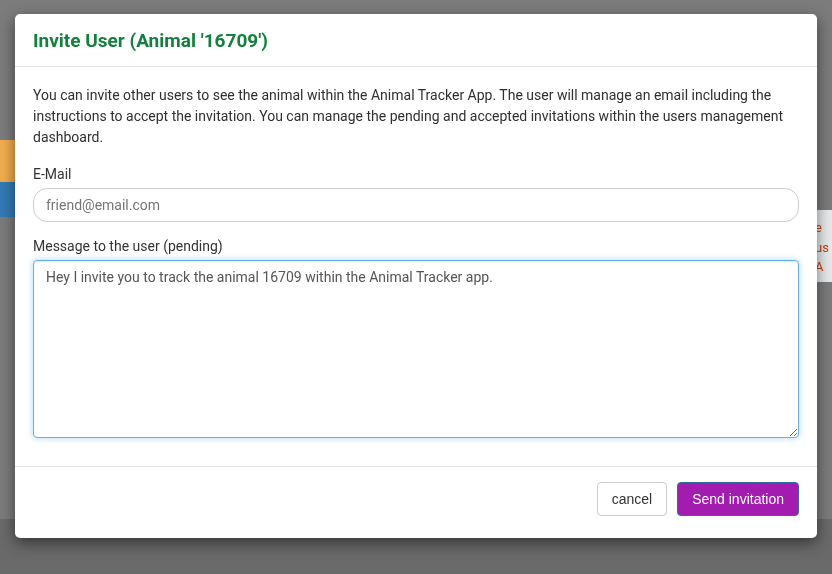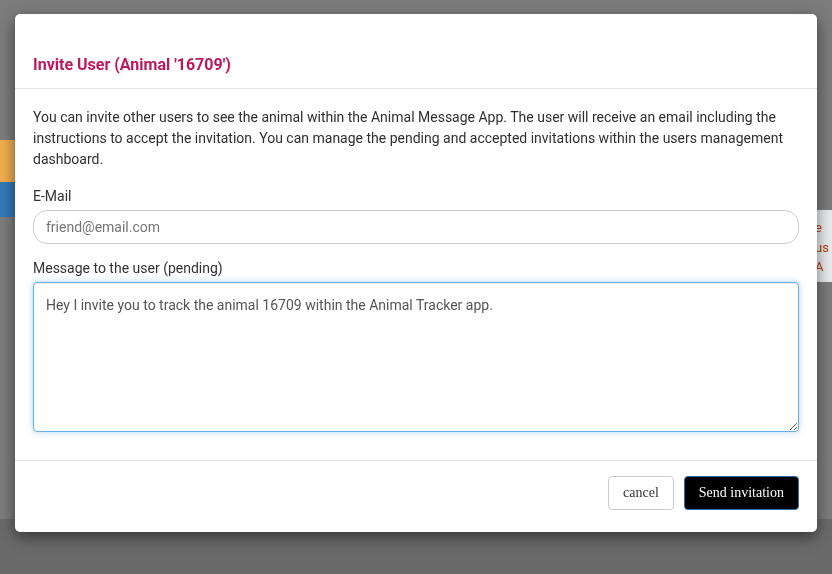--- a/index.html
+++ b/index.html
@@ -69,24 +69,23 @@
       border-radius: 5px;
       box-shadow: 0 5px 15px rgba(0,0,0,0.5);
       display: flex;
       flex-direction: column;
     }
     .modal-header {
       padding: 15px 18px 14px 18px;
       border-bottom: 1px solid #e5e5e5;
     }
     .modal-title {
-      font-size: 16px;
+      font-size: 19px;
       font-weight: 700;
-      color: #be185d;
-      margin-top: 26px;
+      color: #15803d;
     }
     .modal-body {
       padding: 18px 18px 8px 18px;
     }
     .description {
       font-size: 14px;
       color: #2f2f2f;
       line-height: 1.5;
       margin-bottom: 18px;
     }
@@ -103,74 +102,74 @@
       font-size: 14px;
       border: 1px solid #ccc;
       border-radius: 14px;
       color: #555;
       background: #fff;
       font-family: inherit;
       margin-bottom: 16px;
     }
     .form-textarea {
       width: 100%;
-      padding: 14px 12px;
+      padding: 8px 12px;
       font-size: 14px;
       border: 1px solid #66afe9;
       border-radius: 4px;
       color: #555;
       background: #fff;
       font-family: inherit;
       resize: both;
-      height: 150px;
+      height: 178px;
       outline: none;
       box-shadow: inset 0 1px 1px rgba(0,0,0,.075), 0 0 6px rgba(102,175,233,.5);
       margin-bottom: 16px;
     }
     .modal-footer {
       border-top: 1px solid #e5e5e5;
       padding: 15px 18px 22px 18px;
       display: flex;
       justify-content: flex-end;
       gap: 10px;
     }
     .btn {
       font-size: 14px;
       padding: 8px 14px;
       border-radius: 4px;
       cursor: pointer;
-      font-family: Liberation Serif, serif;
+      font-family: Liberation Sans, sans-serif;
     }
     .btn-default {
       background: #fff;
       border: 1px solid #ccc;
       color: #333;
     }
     .btn-primary {
-      background: #000000;
+      background: #a21caf;
       border: 1px solid #2e6da4;
       color: #fff;
     }
   </style>
 </head>
 <body>
 
 <div class="backdrop"></div>
 <div class="bg-yellow"></div>
 <div class="bg-blue"></div>
 <div class="bg-right">e us
  A</div>
 <div class="bg-bottom"></div>
 
 <div class="modal">
   <div class="modal-header">
     <div class="modal-title">Invite User (Animal '16709')</div>
   </div>
   <div class="modal-body">
-    <p class="description">You can invite other users to see the animal within the Animal Message App. The user will receive an email including the instructions to accept the invitation. You can manage the pending and accepted invitations within the users management dashboard.</p>
+    <p class="description">You can invite other users to see the animal within the Animal Tracker App. The user will manage an email including the instructions to accept the invitation. You can manage the pending and accepted invitations within the users management dashboard.</p>
 
     <label class="form-label">E-Mail</label>
     <input type="text" class="form-input" placeholder="friend@email.com" style="">
 
     <label class="form-label">Message to the user (pending)</label>
     <textarea class="form-textarea" style="">Hey I invite you to track the animal 16709 within the Animal Tracker app.</textarea>
   </div>
   <div class="modal-footer">
     <button class="btn btn-default">cancel</button>
     <button class="btn btn-primary">Send invitation</button>

